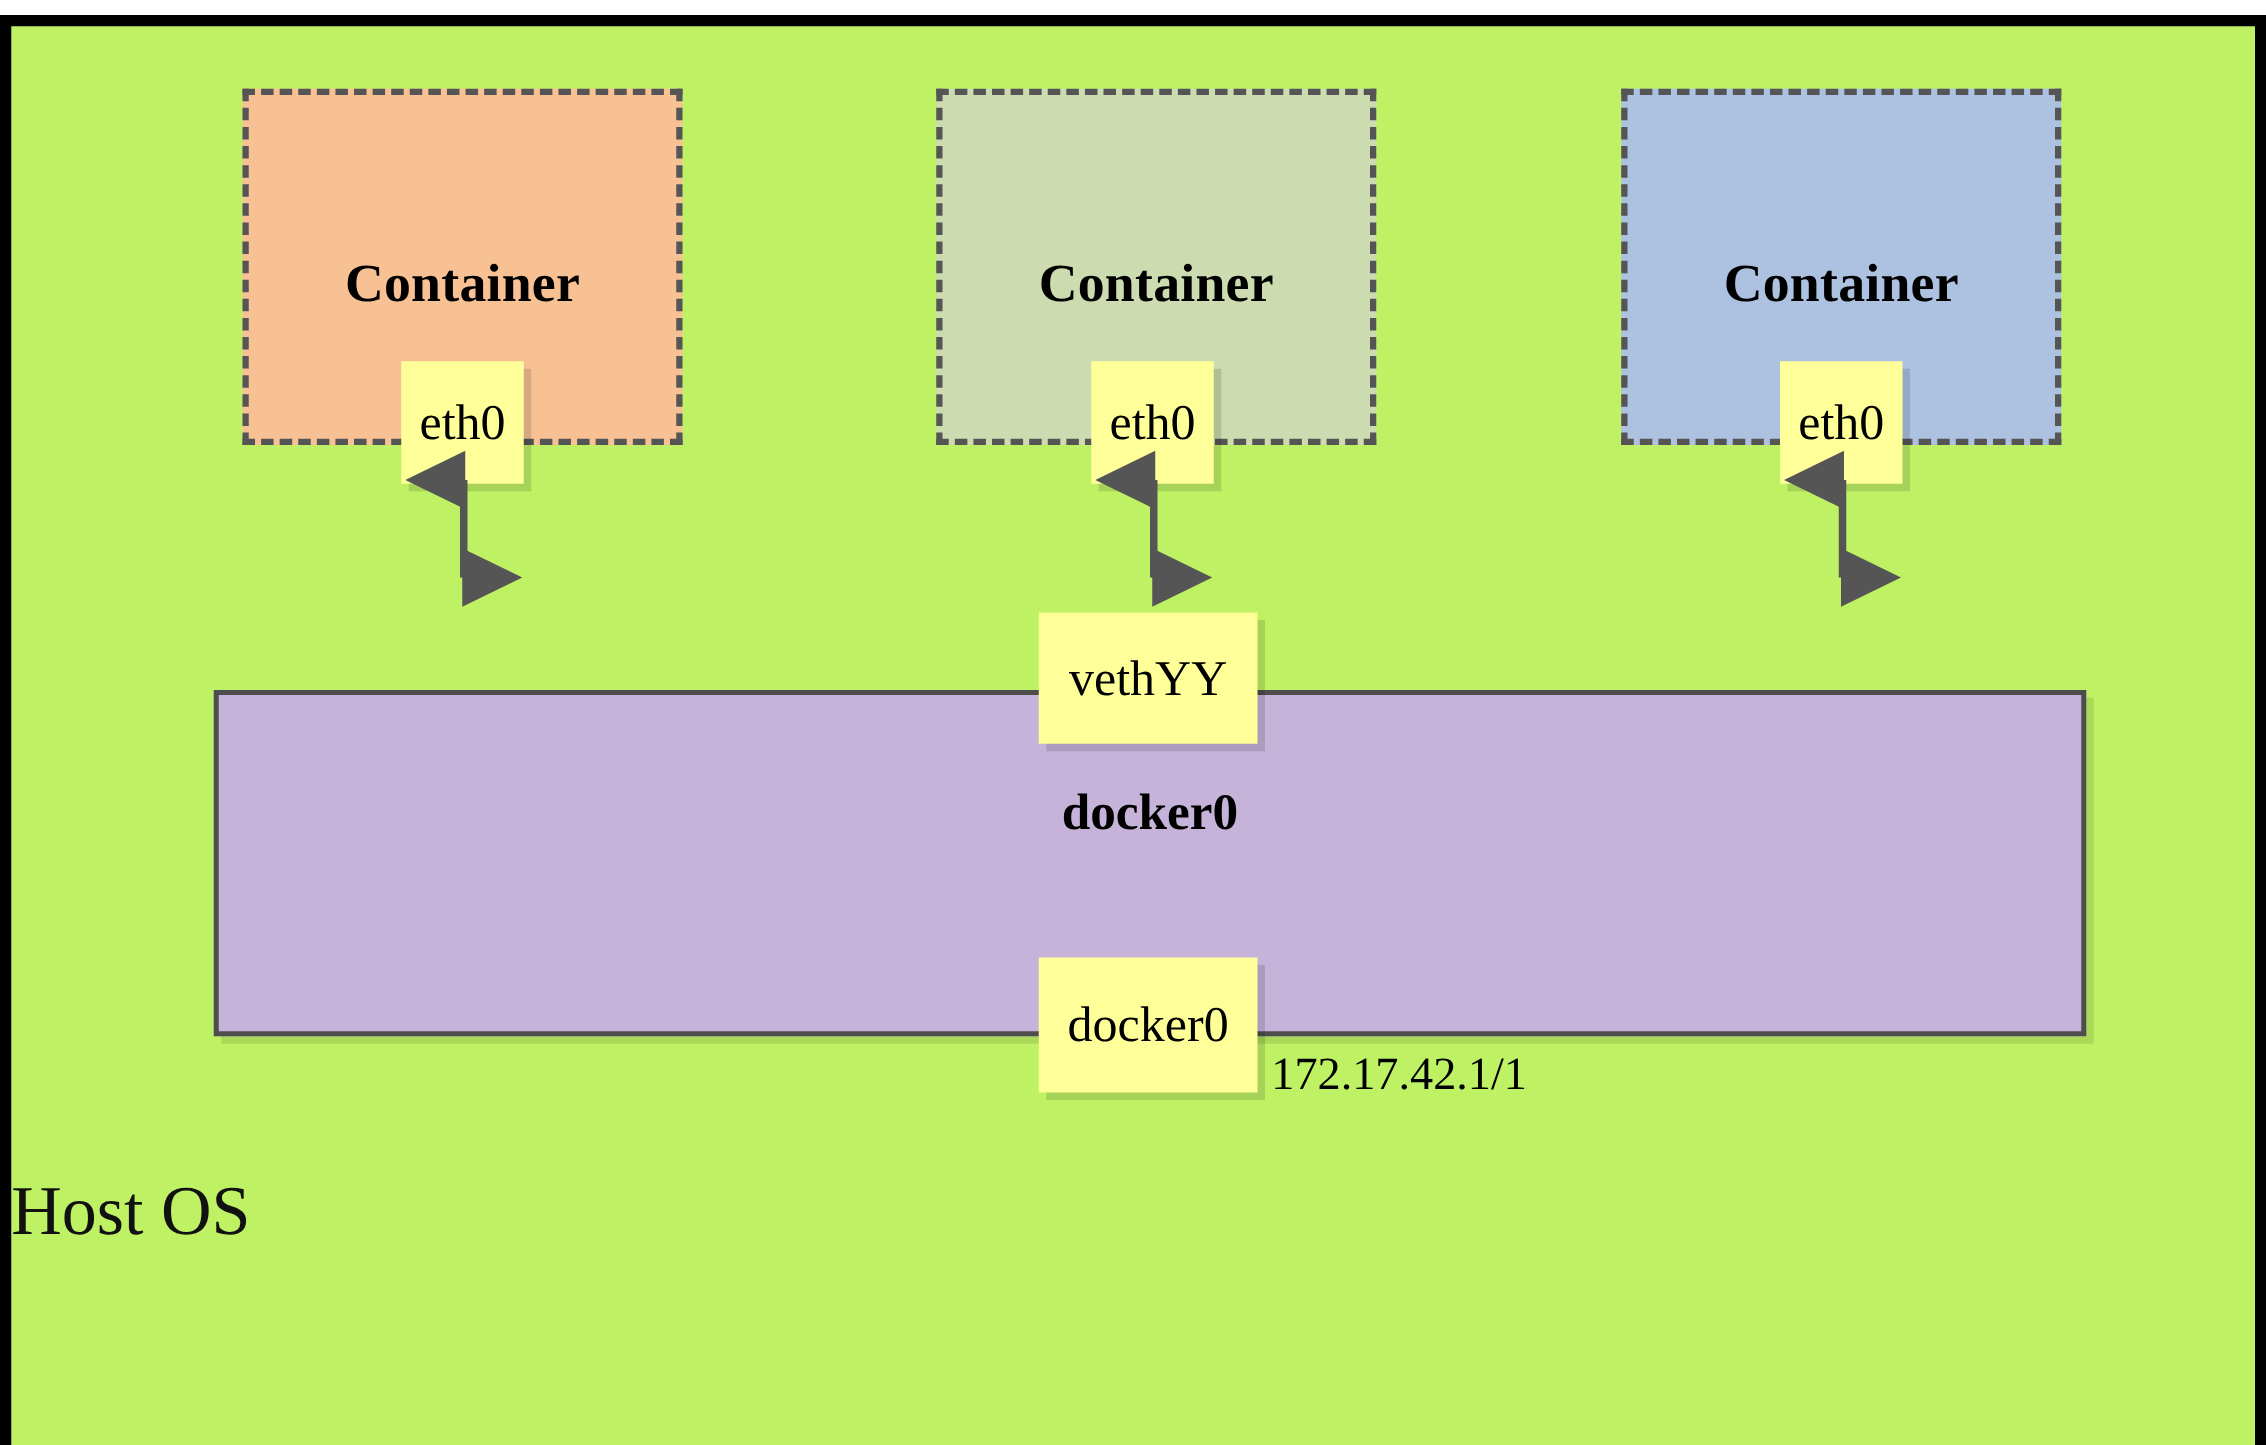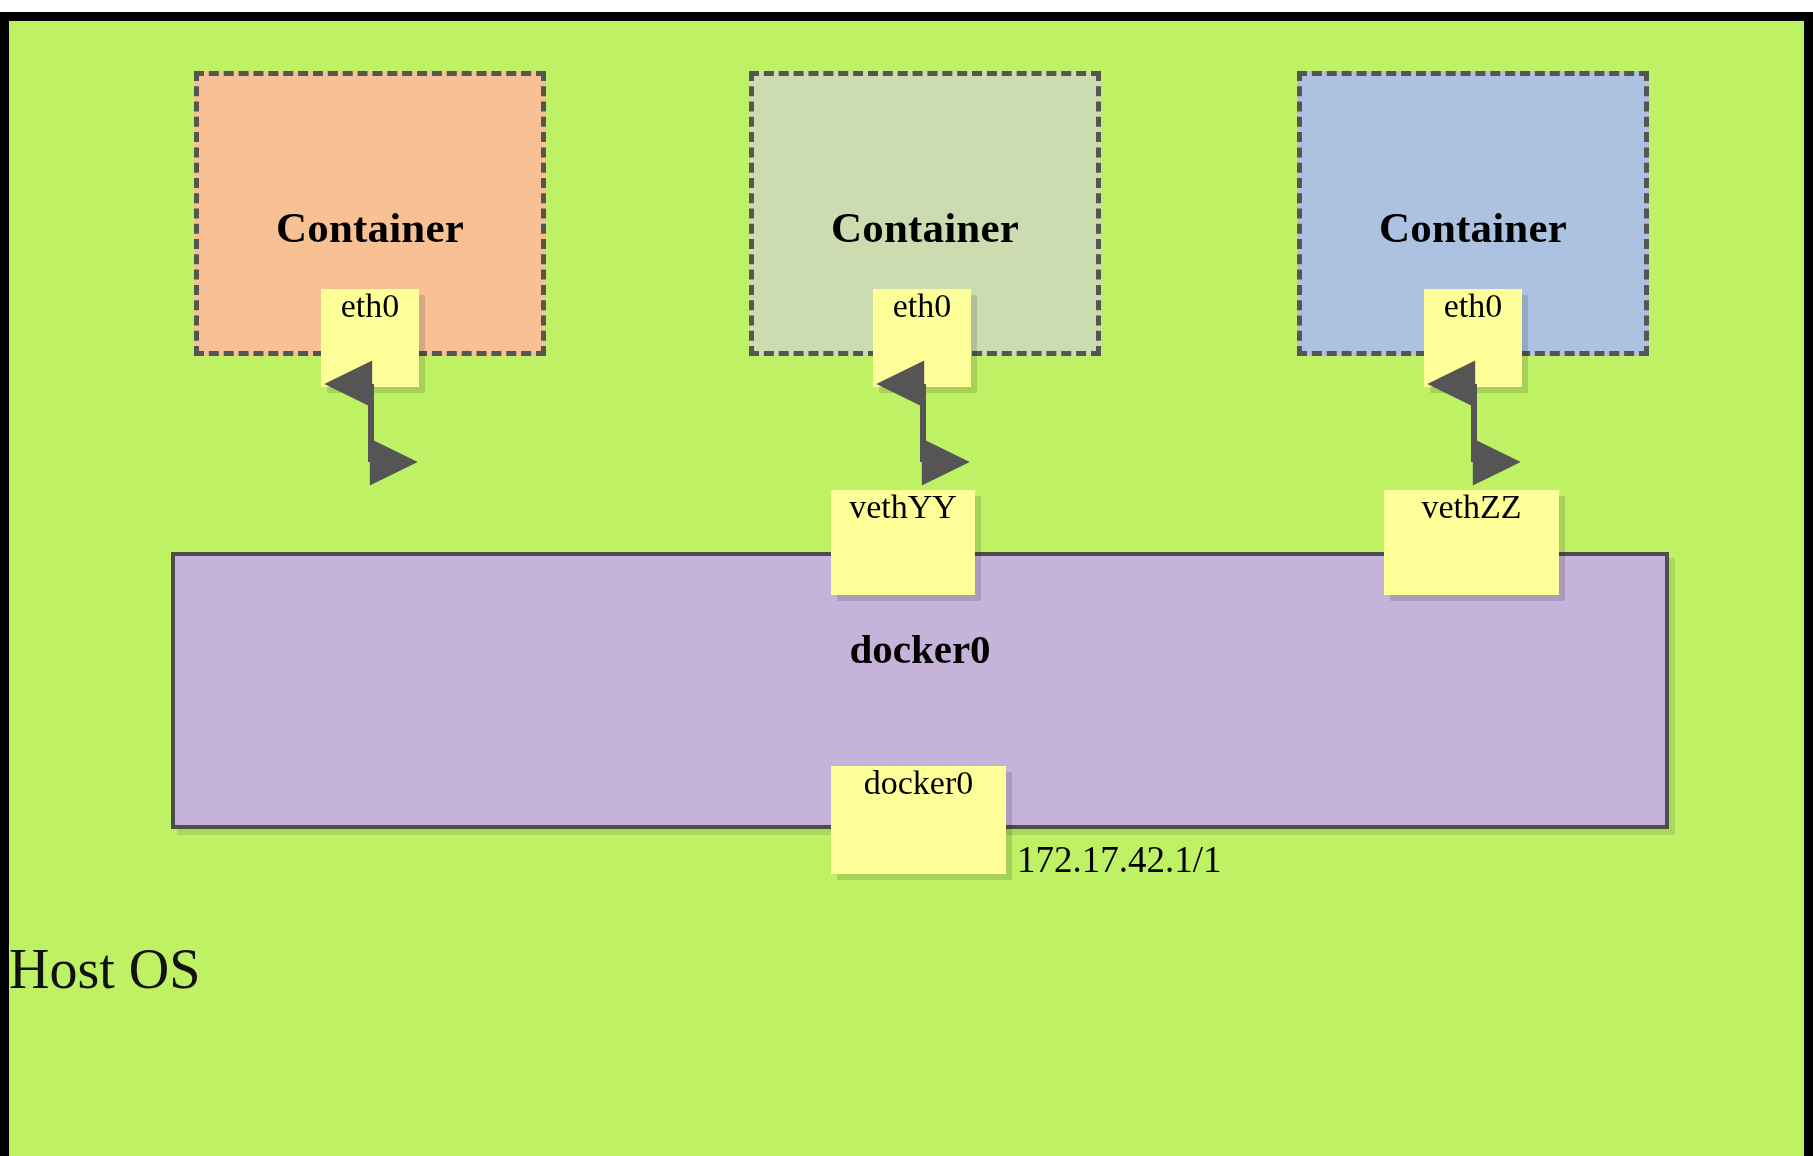--- a/index.html
+++ b/index.html
@@ -38,24 +38,24 @@
     line-height: 1;
   }
 
   
   .note {
     position: absolute;
     box-sizing: border-box;
     background: #ffff99;
     box-shadow: 6px 6px 0 rgba(0,0,0,0.13);
     display: flex;
-    align-items: flex-start;
+    align-items: center;
     justify-content: center;
     color: #000000;
-    font-size: 34px;
+    font-size: 40px;
     line-height: 1;
   }
 
   
   #docker0-bar {
     position: absolute;
     left: 162px;
     top: 531px;
     width: 1498px;
     height: 277px;
@@ -147,25 +147,22 @@
   </svg>
 
   <svg class="arrow-svg" style="left:1440px; top:336px;" width="50" height="132" viewBox="0 0 50 132">
     <line x1="25" y1="27" x2="25" y2="105" stroke="#555555" stroke-width="6" marker-start="url(#ah-up)" marker-end="url(#ah-dn)"></line>
   </svg>
 
   <div id="docker0-bar">
     <div id="docker0-bar-label">docker0</div>
   </div>
 
-  <div class="note" id="veth-2" style="left:822px; top:469px; width:144px; height:105px;">
+  <div class="note" id="veth-2" style="left:822px; top:469px; width:175px; height:105px;">
     <span>vethYY</span>
-  </div>
-  <div class="note" id="veth-3" style="left:1375px; top:469px; width:175px; height:105px;">
-    <span>vethZZ</span>
   </div>
 
   <div class="note" id="docker0-iface" style="left:822px; top:745px; width:175px; height:108px;">
     <span>docker0</span>
   </div>
 
   <div id="ip-label">172.17.42.1/1</div>
 
   <div id="host-os-label">Host OS</div>
 

